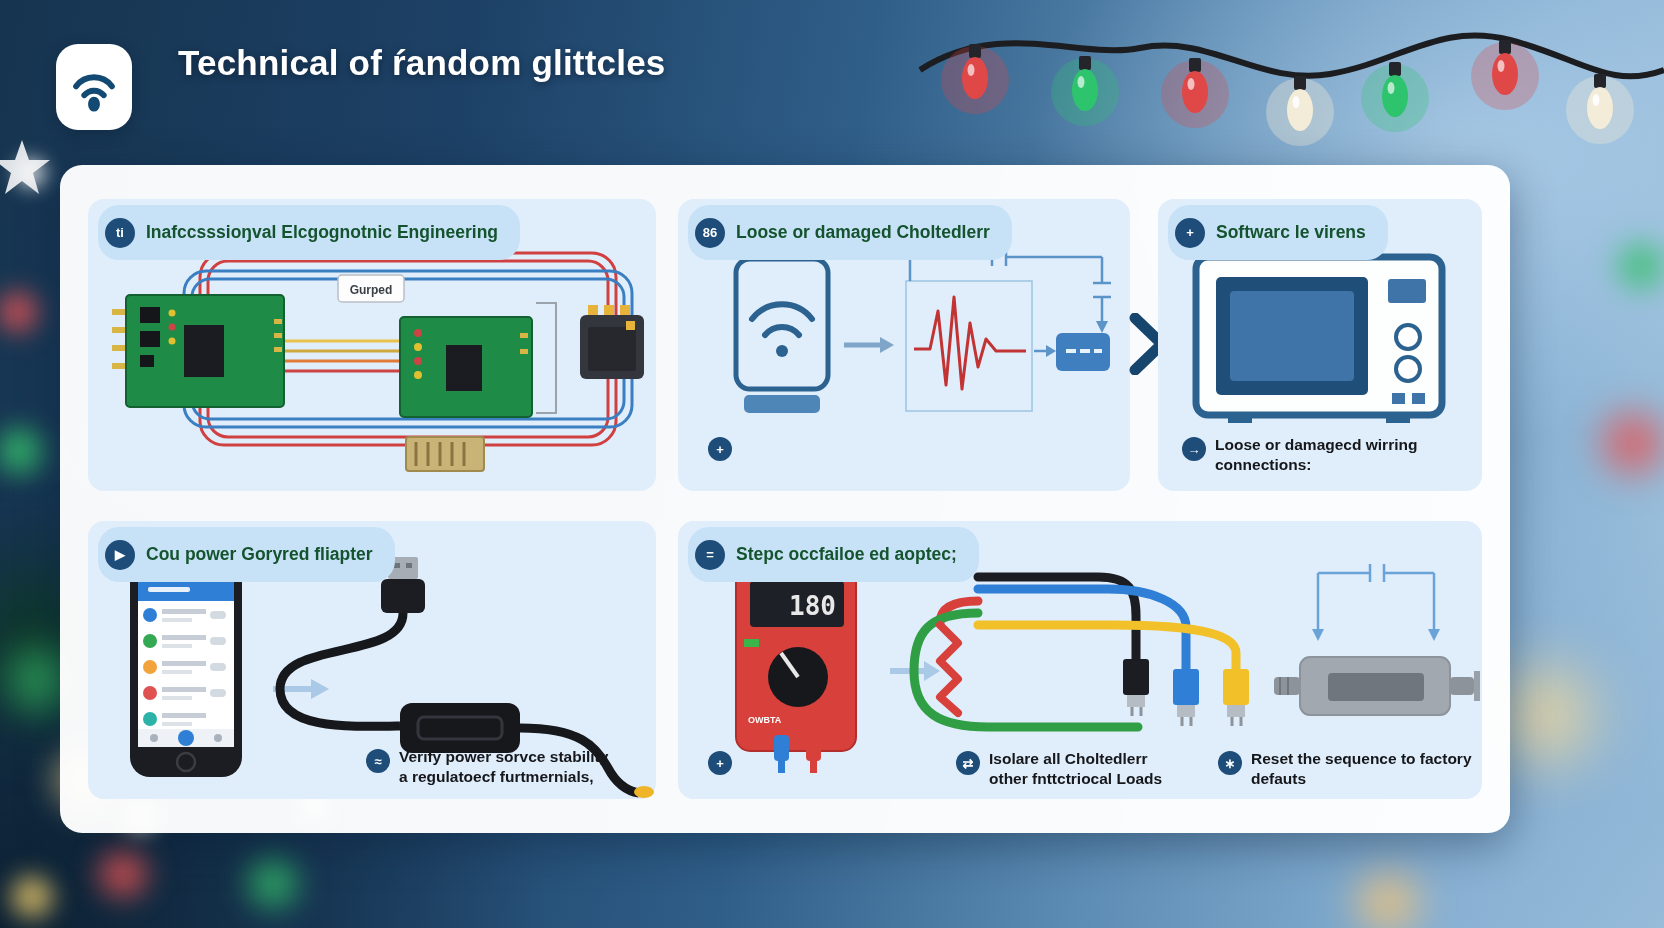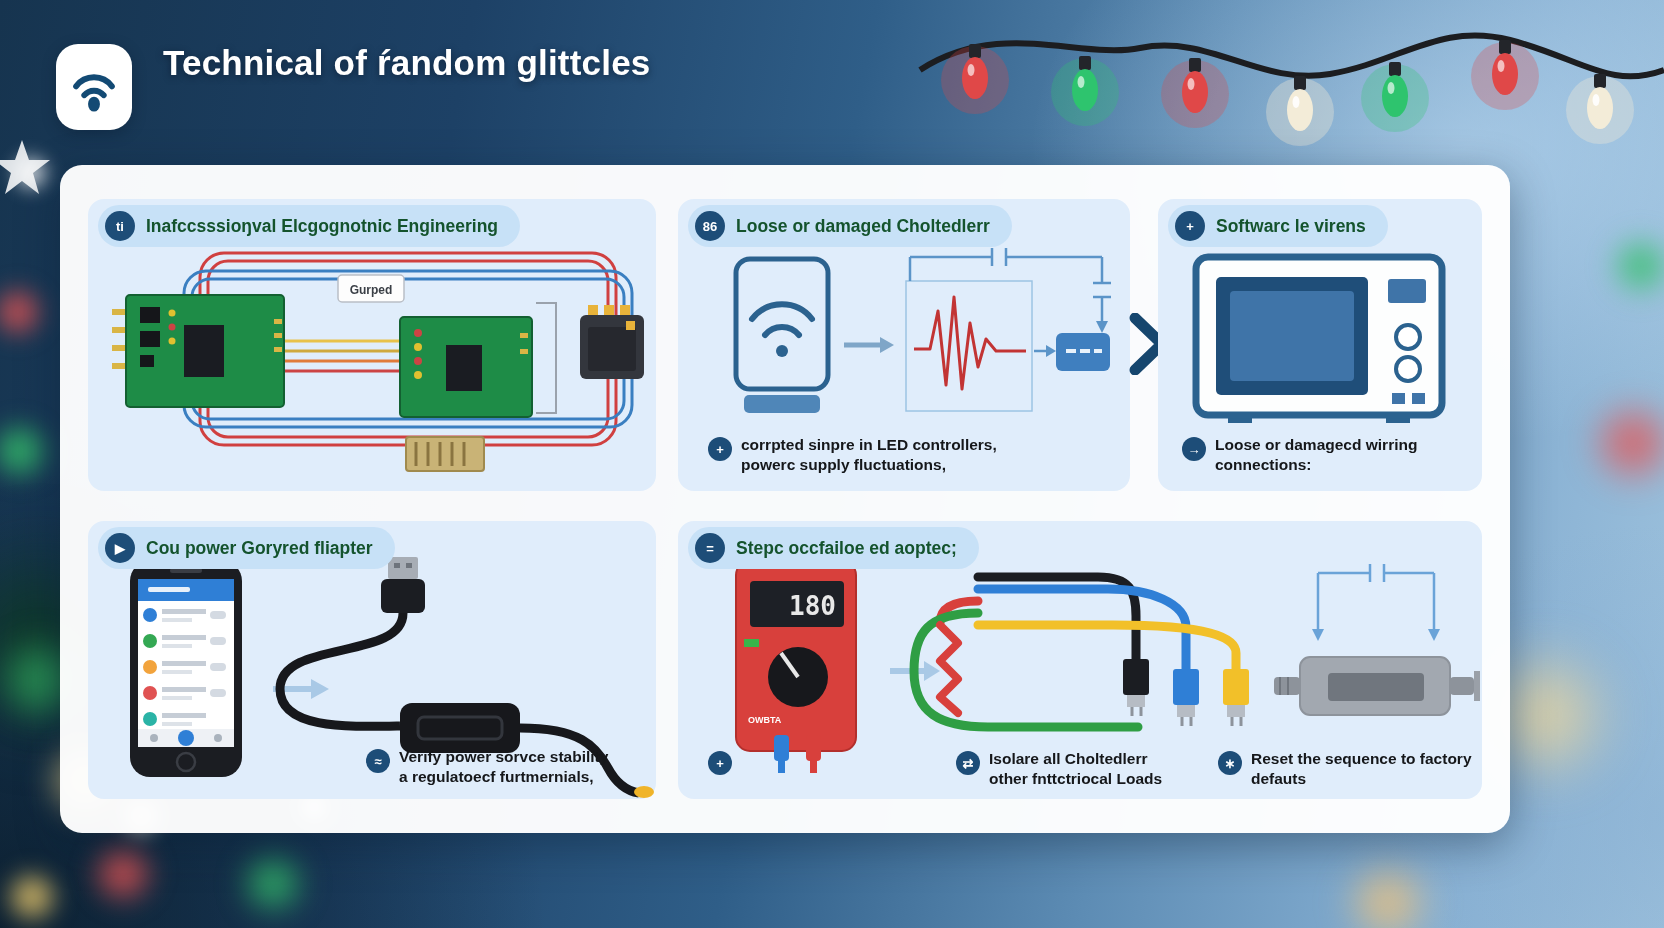--- a/index.html
+++ b/index.html
@@ -9,26 +9,26 @@
   .bg-overlay{position:absolute;inset:0;pointer-events:none;background:
     radial-gradient(620px 420px at 88% 16%, rgba(196,224,246,.55), transparent 70%),
     radial-gradient(760px 640px at 0% 100%, rgba(6,20,30,.65), transparent 72%),
     radial-gradient(520px 420px at 100% 88%, rgba(125,165,205,.35), transparent 70%);}
   .bokeh{position:absolute;border-radius:50%;pointer-events:none;}
   
   .logo{position:absolute;left:56px;top:44px;width:76px;height:86px;background:#fff;border-radius:22px;
     display:flex;align-items:center;justify-content:center;box-shadow:0 4px 14px rgba(8,25,45,.35);}
   .titles{position:absolute;left:163px;top:40px;color:#fff;}
   .titles .t{font-size:35px;font-weight:800;line-height:45px;letter-spacing:.2px;
-    text-shadow:0 2px 7px rgba(8,22,40,.6);}
+    text-shadow:0 2px 7px rgba(8,22,40,.6);margin-left:15px;}
   
   .panel{position:absolute;left:60px;top:165px;width:1450px;height:668px;background:rgba(255,255,255,.97);
     border-radius:22px;box-shadow:0 12px 44px rgba(8,28,50,.4);}
   .card{position:absolute;background:#e0edfb;border-radius:16px;}
-  .pill{position:absolute;top:6px;left:10px;height:42px;border-radius:21px;background:#c7e1f7;
+  .pill{position:absolute;top:6px;left:10px;height:55px;border-radius:21px;background:#c7e1f7;
     display:inline-flex;align-items:center;gap:11px;padding:0 22px 0 7px;white-space:nowrap;}
   .badge{width:30px;height:30px;border-radius:50%;background:#1d4d78;color:#fff;font-size:13px;font-weight:700;
     display:flex;align-items:center;justify-content:center;flex:0 0 auto;}
   .pill .ptxt{font-size:17.5px;font-weight:800;color:#14532d;}
   .cap{position:absolute;display:flex;gap:9px;align-items:flex-start;}
   .cap-icon{width:24px;height:24px;border-radius:50%;background:#1d4d78;color:#fff;font-size:13px;font-weight:700;
     display:flex;align-items:center;justify-content:center;flex:0 0 auto;margin-top:2px;}
   .cap-text{font-size:15.5px;font-weight:700;color:#15171a;line-height:1.3;}
   svg{display:block;}
   .illus{position:absolute;left:0;top:0;pointer-events:none;}
@@ -229,24 +229,20 @@
             <rect x="402" y="150" width="10" height="4" fill="#e8f2fb"></rect>
             <rect x="416" y="150" width="8" height="4" fill="#e8f2fb"></rect>
         </g>
       </svg>
       <div class="pill">
         <div class="badge">86</div>
         <div class="ptxt">Loose or damaged Choltedlerr</div>
       </div>
       <div class="cap" style="left:30px;top:236px;">
         <div class="cap-icon">+</div>
-        <div class="cap-text">
-          <div>corrpted sinpre in LED controllers,</div>
-          <div>powerc supply fluctuations,</div>
-        </div>
       </div>
     </div>
 
     <svg class="illus" style="left:1066px;top:148px;" width="46" height="62" viewBox="0 0 46 62">
       <polyline points="9,5 36,31 9,57" fill="none" stroke="#16466e" stroke-width="11" stroke-linecap="round" stroke-linejoin="round"></polyline>
     </svg>
 
     <div class="card" style="left:1098px;top:34px;width:324px;height:292px;">
       <svg class="illus" width="324" height="292" viewBox="0 0 324 292">
         <g>

